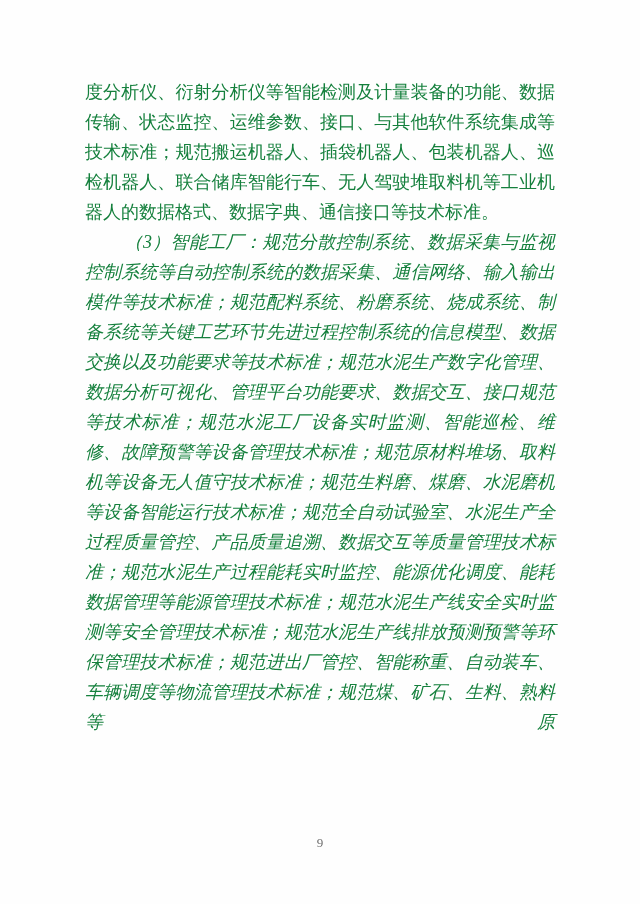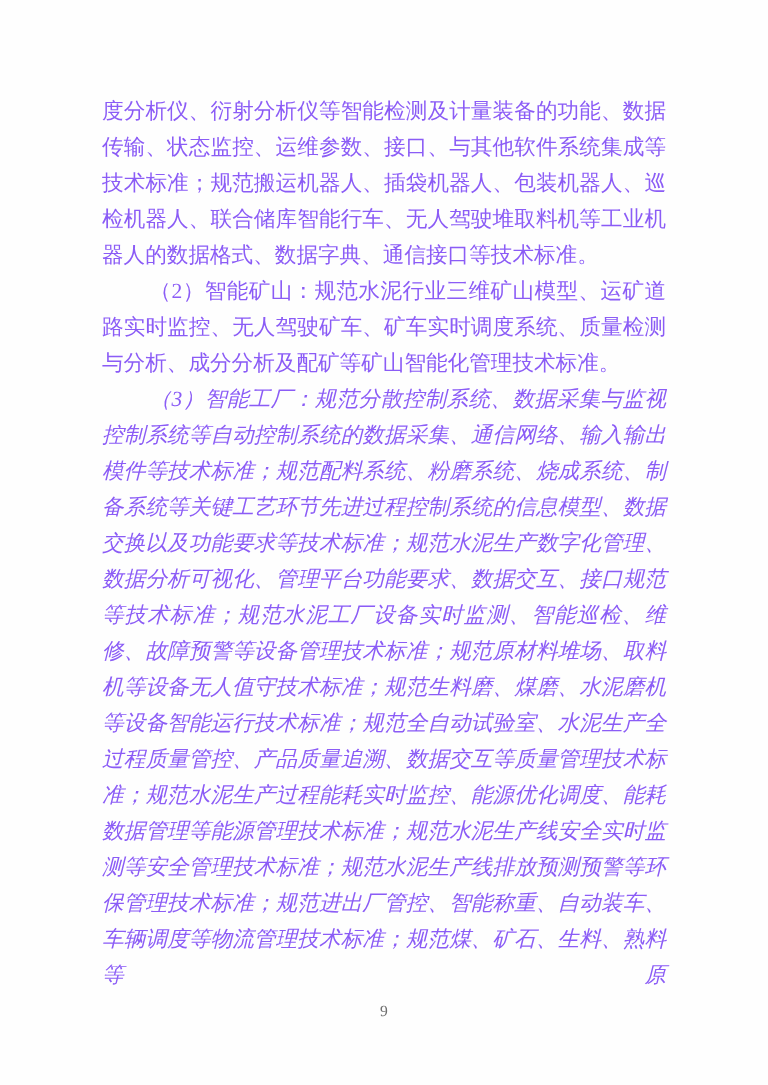--- a/index.html
+++ b/index.html
@@ -20,21 +20,21 @@
     top: 0;
     width: 640px;
     height: 904px;
     background: #fefefe;
   }
   .text-block {
     position: absolute;
     left: 85px;
     top: 77px;
     width: 470px;
-    color: #8b5cf6;
+    color: #15803d;
     font-size: 18px;
     line-height: 30px;
     text-align: justify;
     text-justify: inter-ideograph;
   }
   .text-block p {
     margin: 0;
     padding: 0;
   }
   .para-indent {
@@ -55,19 +55,18 @@
     line-height: 18px;
   }
 </style>
 </head>
 <body>
 
 <div class="page">
 
   <div class="text-block">
     <p>度分析仪、衍射分析仪等智能检测及计量装备的功能、数据传输、状态监控、运维参数、接口、与其他软件系统集成等技术标准；规范搬运机器人、插袋机器人、包装机器人、巡检机器人、联合储库智能行车、无人驾驶堆取料机等工业机器人的数据格式、数据字典、通信接口等技术标准。</p>
-    <p class="para-indent">（2）智能矿山：规范水泥行业三维矿山模型、运矿道路实时监控、无人驾驶矿车、矿车实时调度系统、质量检测与分析、成分分析及配矿等矿山智能化管理技术标准。</p>
     <p class="para-indent para-continues">（3）智能工厂：规范分散控制系统、数据采集与监视控制系统等自动控制系统的数据采集、通信网络、输入输出模件等技术标准；规范配料系统、粉磨系统、烧成系统、制备系统等关键工艺环节先进过程控制系统的信息模型、数据交换以及功能要求等技术标准；规范水泥生产数字化管理、数据分析可视化、管理平台功能要求、数据交互、接口规范等技术标准；规范水泥工厂设备实时监测、智能巡检、维修、故障预警等设备管理技术标准；规范原材料堆场、取料机等设备无人值守技术标准；规范生料磨、煤磨、水泥磨机等设备智能运行技术标准；规范全自动试验室、水泥生产全过程质量管控、产品质量追溯、数据交互等质量管理技术标准；规范水泥生产过程能耗实时监控、能源优化调度、能耗数据管理等能源管理技术标准；规范水泥生产线安全实时监测等安全管理技术标准；规范水泥生产线排放预测预警等环保管理技术标准；规范进出厂管控、智能称重、自动装车、车辆调度等物流管理技术标准；规范煤、矿石、生料、熟料等原</p>
   </div>
 
   <div class="page-number">9</div>
 
 </div>
 
 </body></html>

